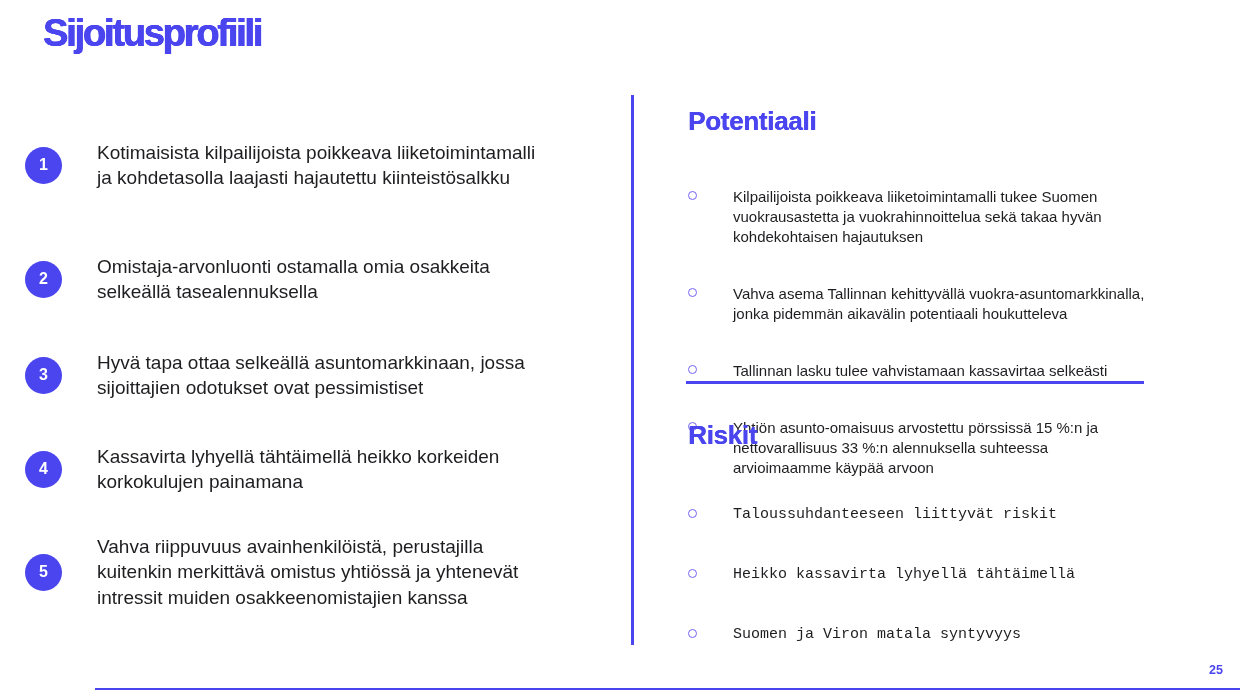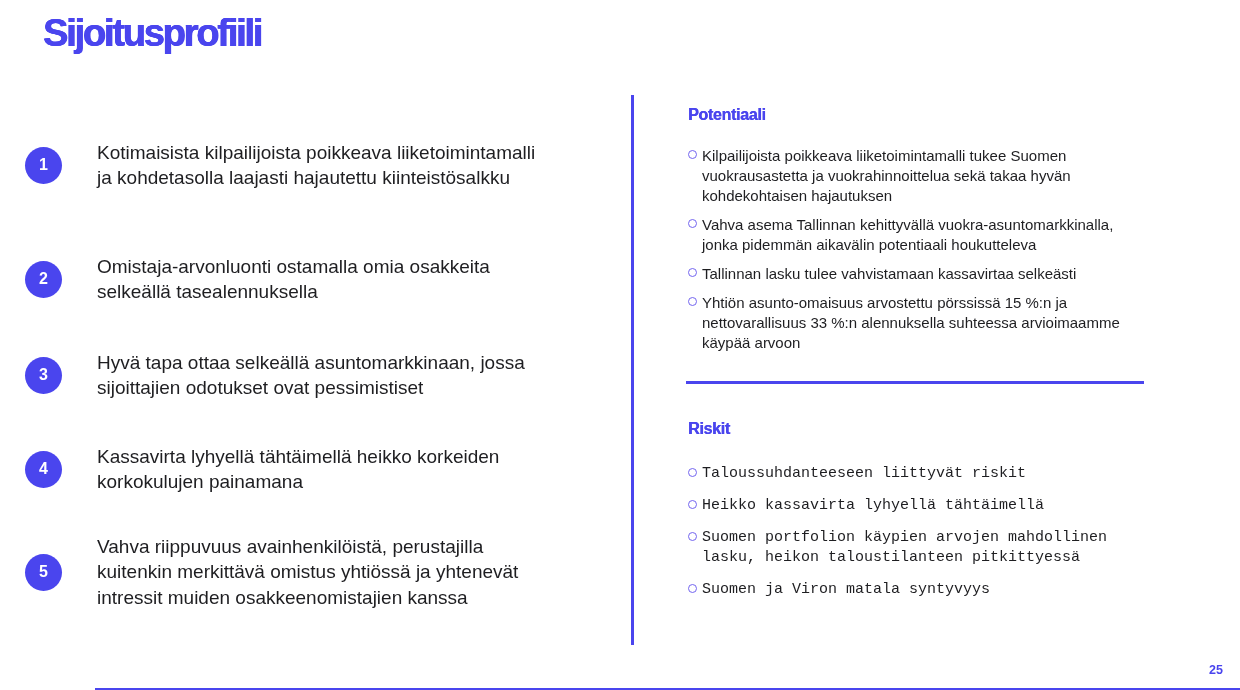--- a/index.html
+++ b/index.html
@@ -44,28 +44,28 @@
     position:absolute;left:686px;top:381px;width:458px;height:3px;background:var(--accent);
   }
   .bottom-rule{
     position:absolute;left:95px;right:0;bottom:0;height:2.5px;background:var(--accent);
   }
   
   .right-section{position:absolute;left:688px;width:458px;}
   .sec-potential{top:106px;}
   .sec-risks{top:420px;}
   .section-heading{
-    font-size:16px;font-weight:bold;color:var(--accent);
+    font-size:26px;font-weight:bold;color:var(--accent);
     letter-spacing:-0.3px;margin:0 0 22px 0;
     text-shadow:0.4px 0 0 currentColor;
   }
   .sec-risks .section-heading{margin-bottom:26px;}
   .bullets{display:flex;flex-direction:column;gap:9px;}
   .sec-risks .bullets{gap:12px;font-family:Liberation Mono, monospace;}
-  .bullet{display:flex;gap:5px;}
+  .bullet{display:flex;gap:36px;margin-top:28px;}
   .bullet-marker{
     flex:0 0 auto;margin-top:4px;width:7px;height:7px;
     border:1.5px solid var(--ring);border-radius:50%;background:transparent;
   }
   .bullet-text{font-size:15px;line-height:1.33;width:420px;}
   .page-number{
     position:absolute;right:17px;top:663px;
     font-size:12.5px;font-weight:bold;color:var(--accent);
   }
 </style>
@@ -127,23 +127,19 @@
     <div class="bullet">
       <span class="bullet-marker"></span>
       <span class="bullet-text">Taloussuhdanteeseen liittyvät riskit</span>
     </div>
     <div class="bullet">
       <span class="bullet-marker"></span>
       <span class="bullet-text">Heikko kassavirta lyhyellä tähtäimellä</span>
     </div>
     <div class="bullet">
       <span class="bullet-marker"></span>
-      <span class="bullet-text">Suomen portfolion käypien arvojen mahdollinen lasku, heikon taloustilanteen pitkittyessä</span>
-    </div>
-    <div class="bullet">
-      <span class="bullet-marker"></span>
       <span class="bullet-text">Suomen ja Viron matala syntyvyys</span>
     </div>
   </div>
 </div>
 
 <div class="page-number">25</div>
 <div class="bottom-rule"></div>
 
 </body></html>

